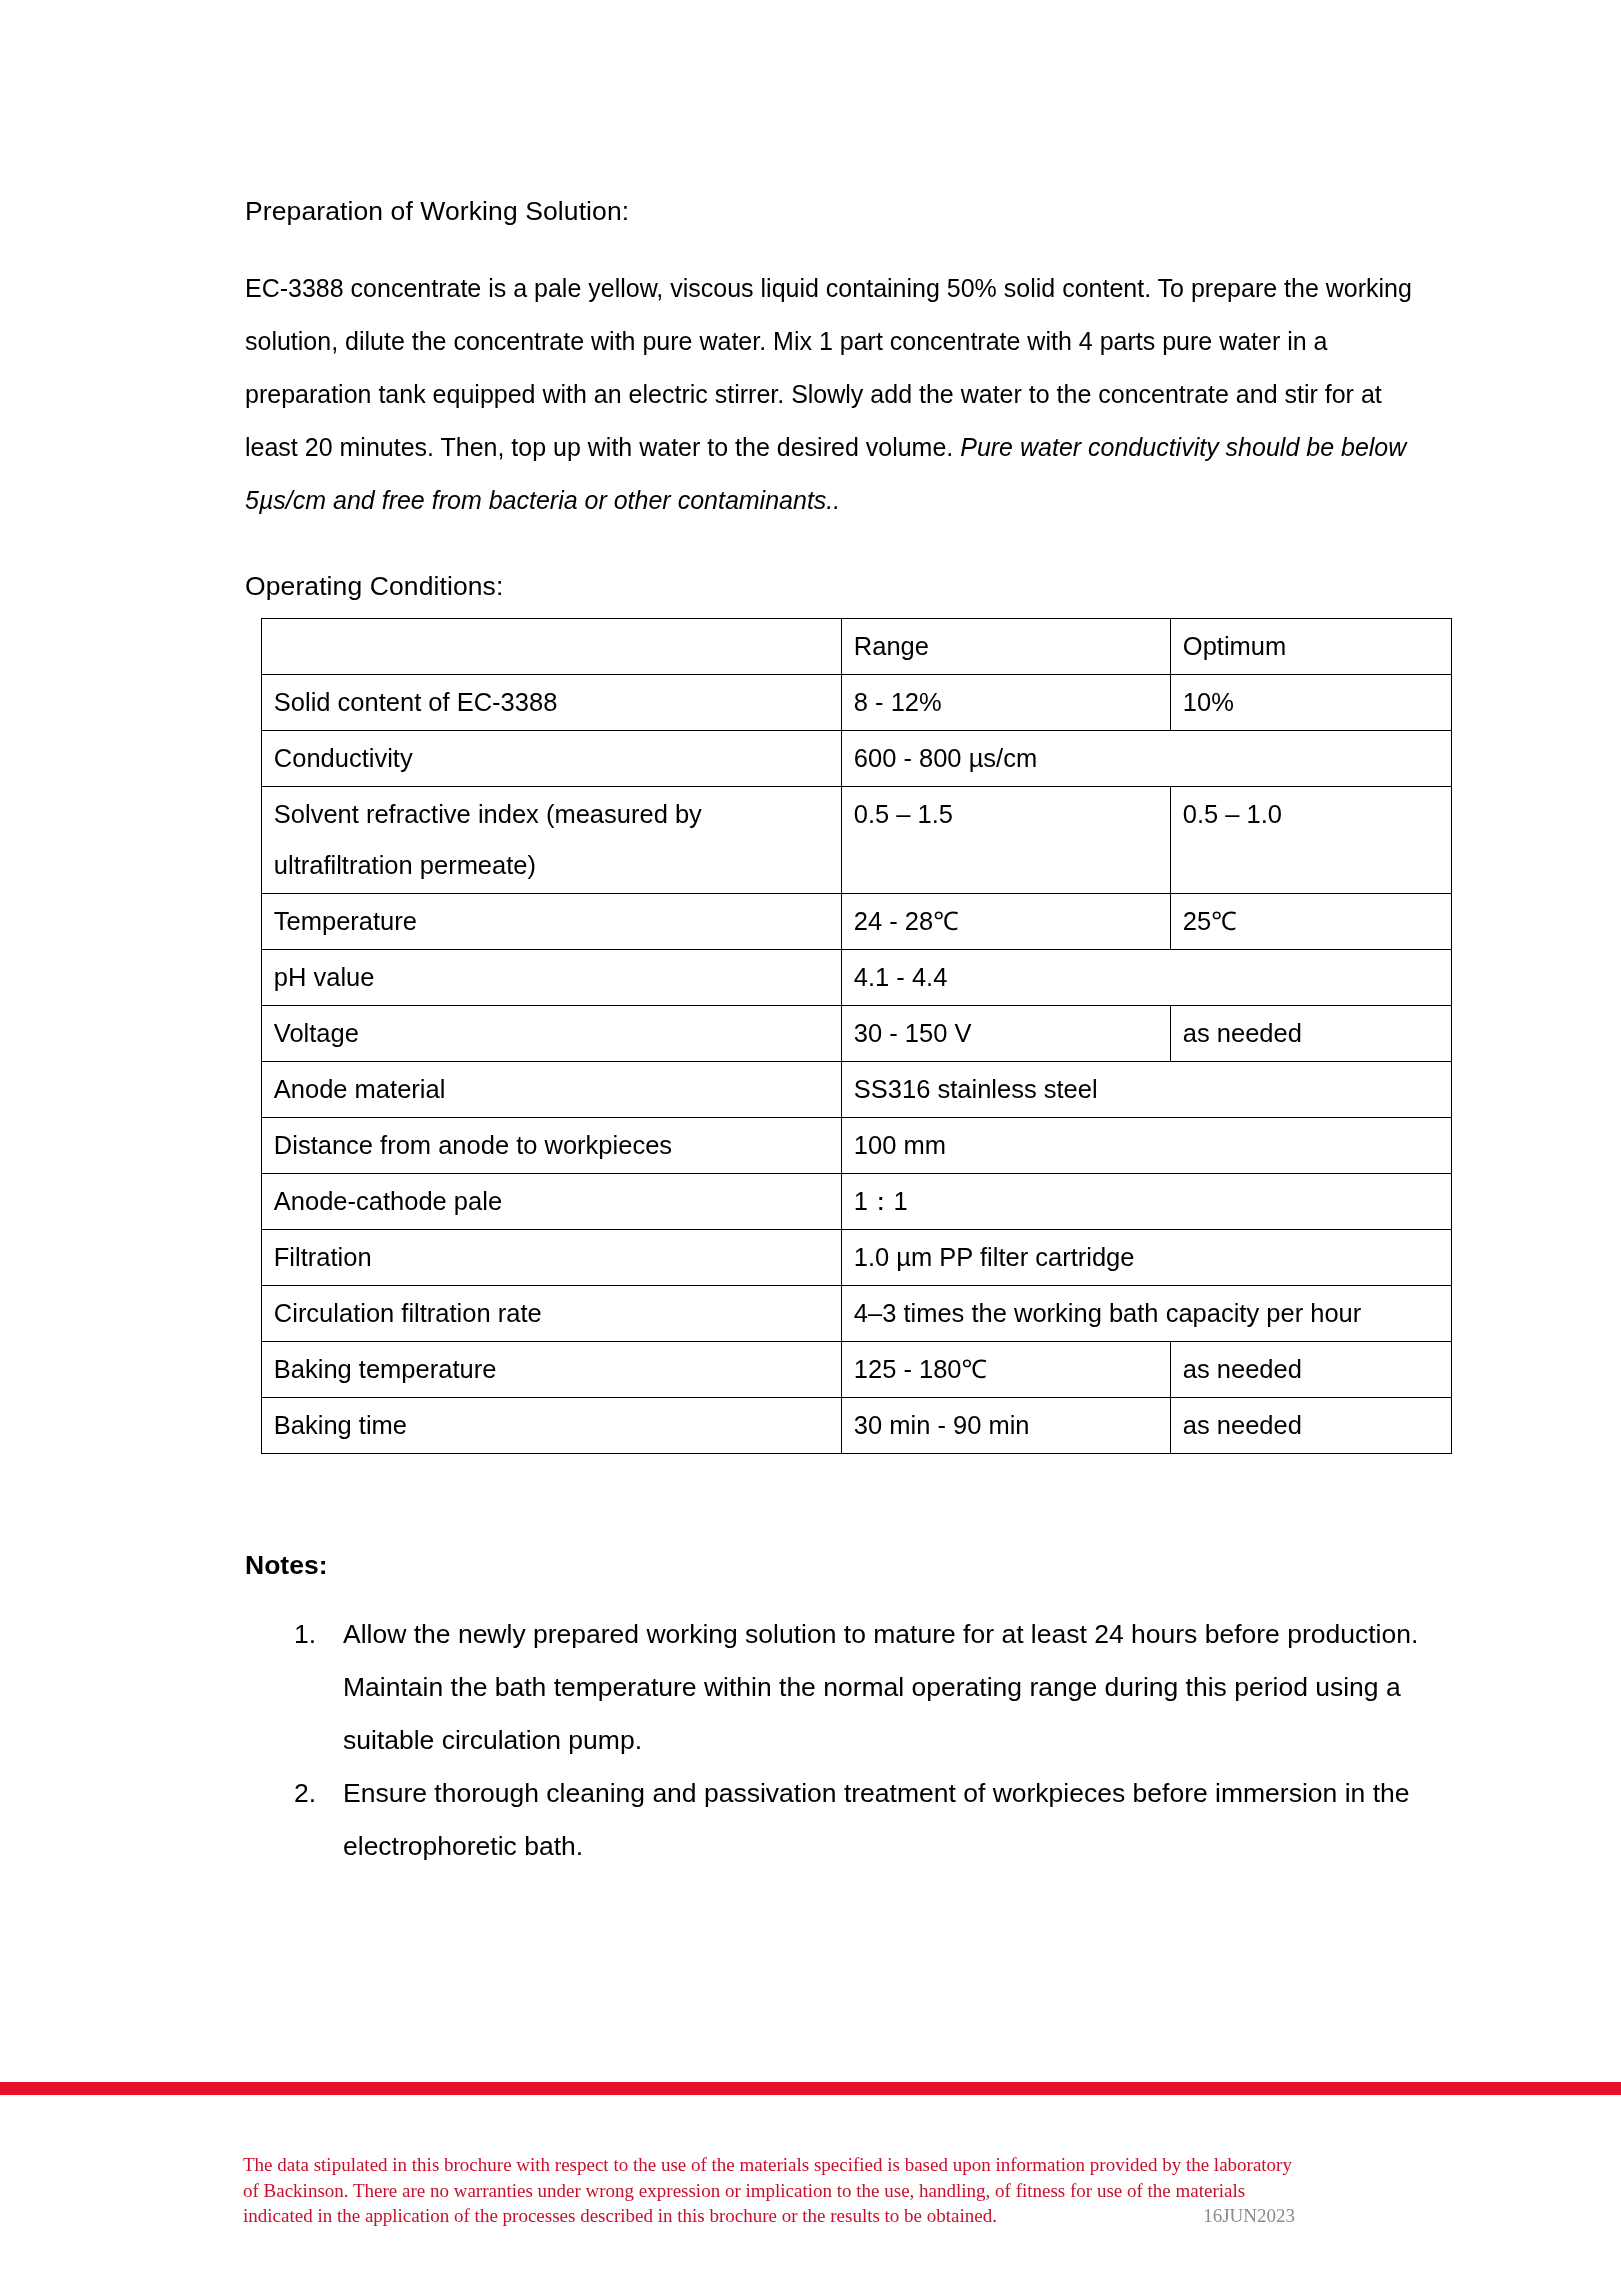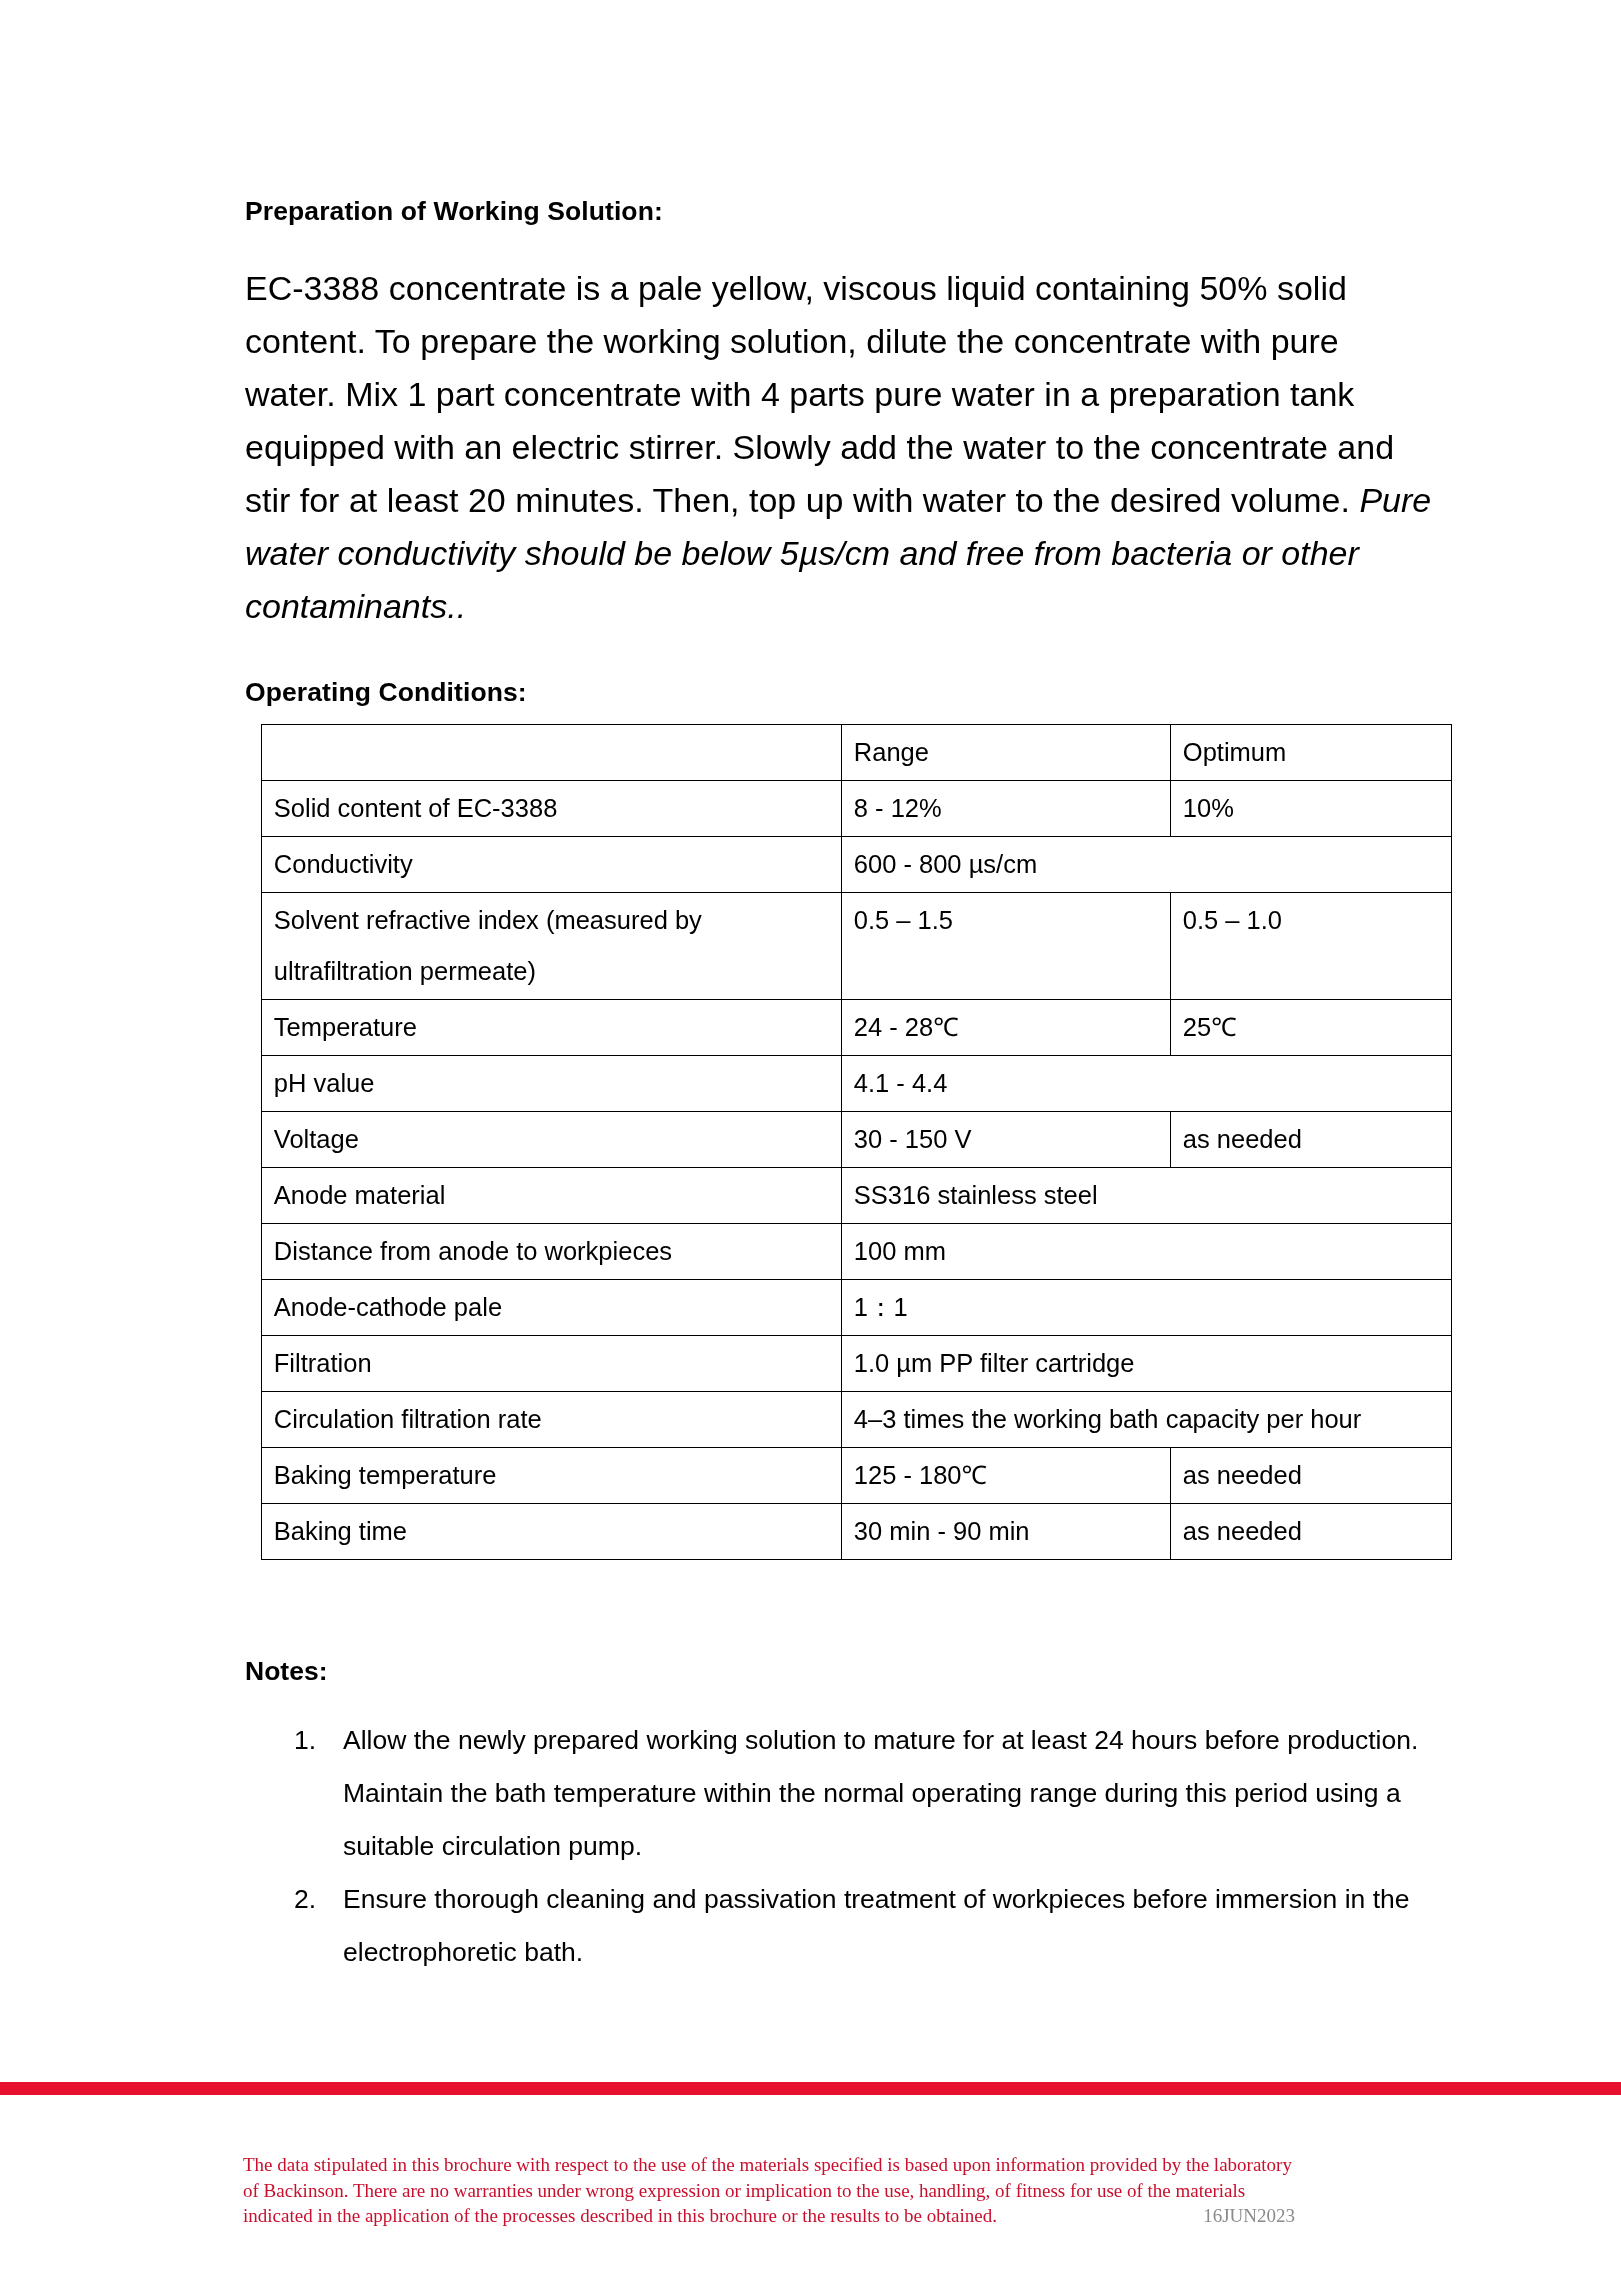--- a/index.html
+++ b/index.html
@@ -26,28 +26,28 @@
 
   .content {
     position: absolute;
     left: 245px;
     top: 196px;
     width: 1191px;
   }
 
   h2.section-heading {
     font-size: 26.5px;
-    font-weight: bold;
+    font-weight: normal;
     margin: 0;
     letter-spacing: 0.1px;
     color: #000;
   }
 
   .para {
-    font-size: 34px;
+    font-size: 25px;
     line-height: 53px;
     margin: 0;
     text-align: left;
     color: #000;
   }
 
   .para .ital {
     font-style: italic;
   }
 

